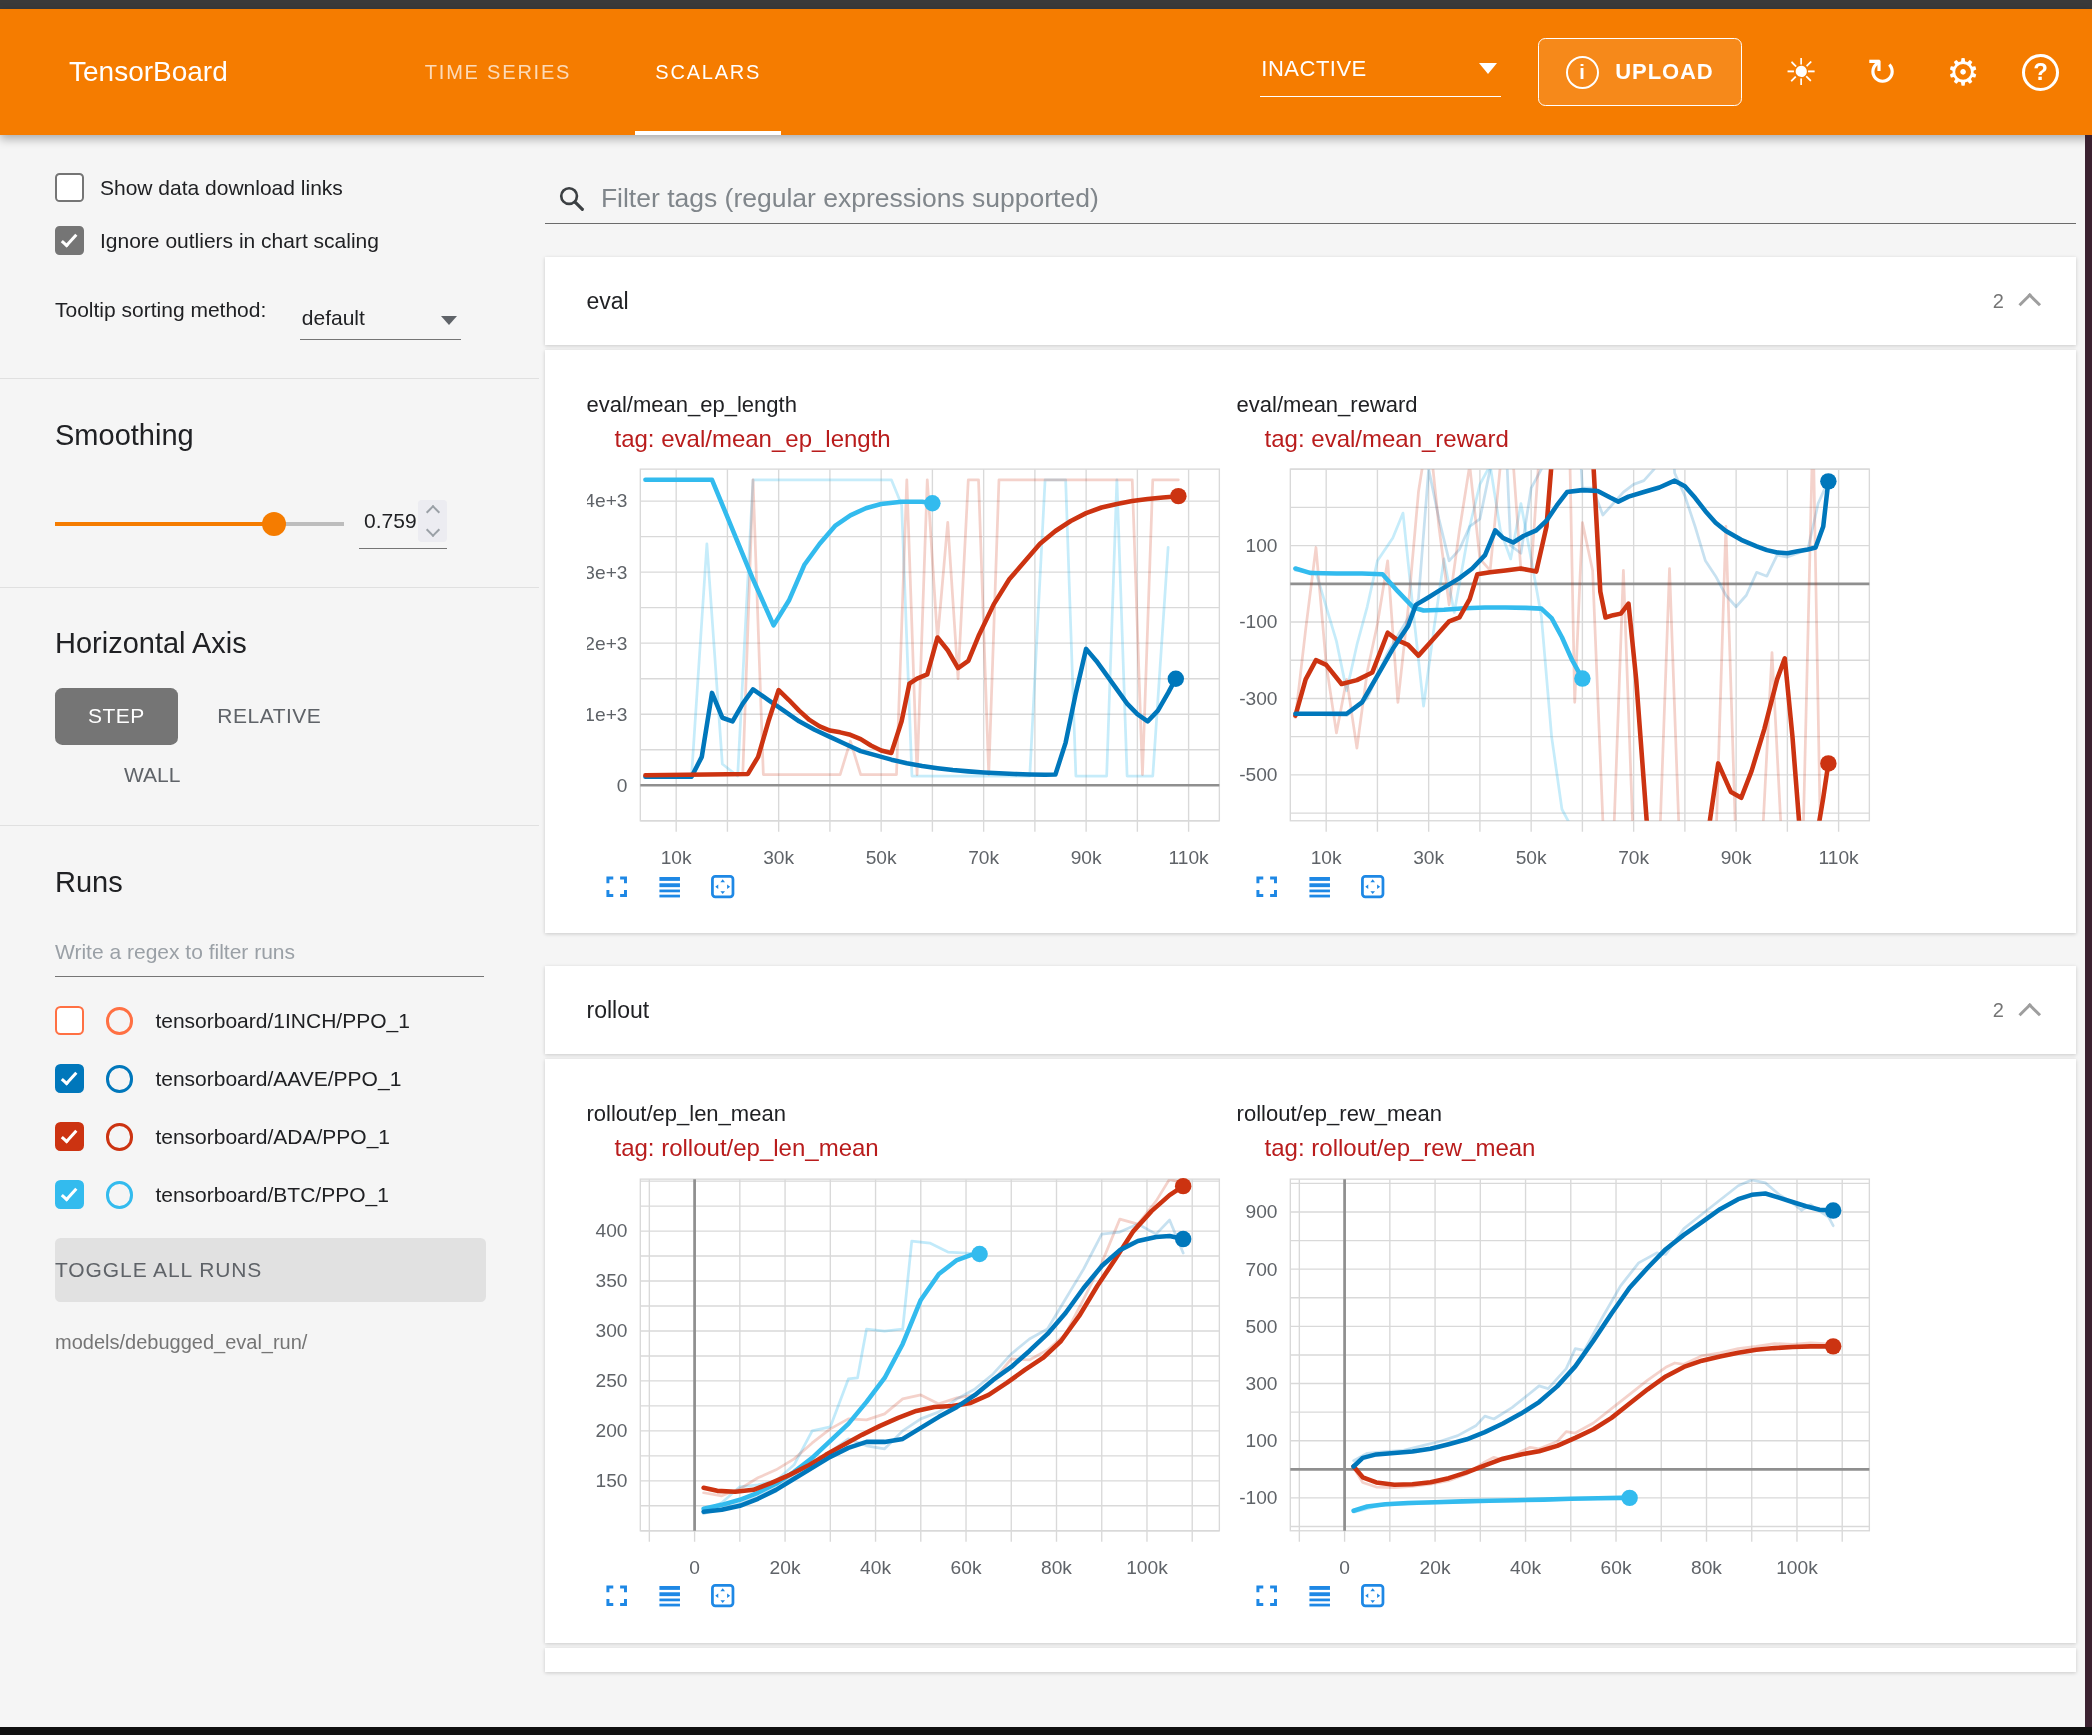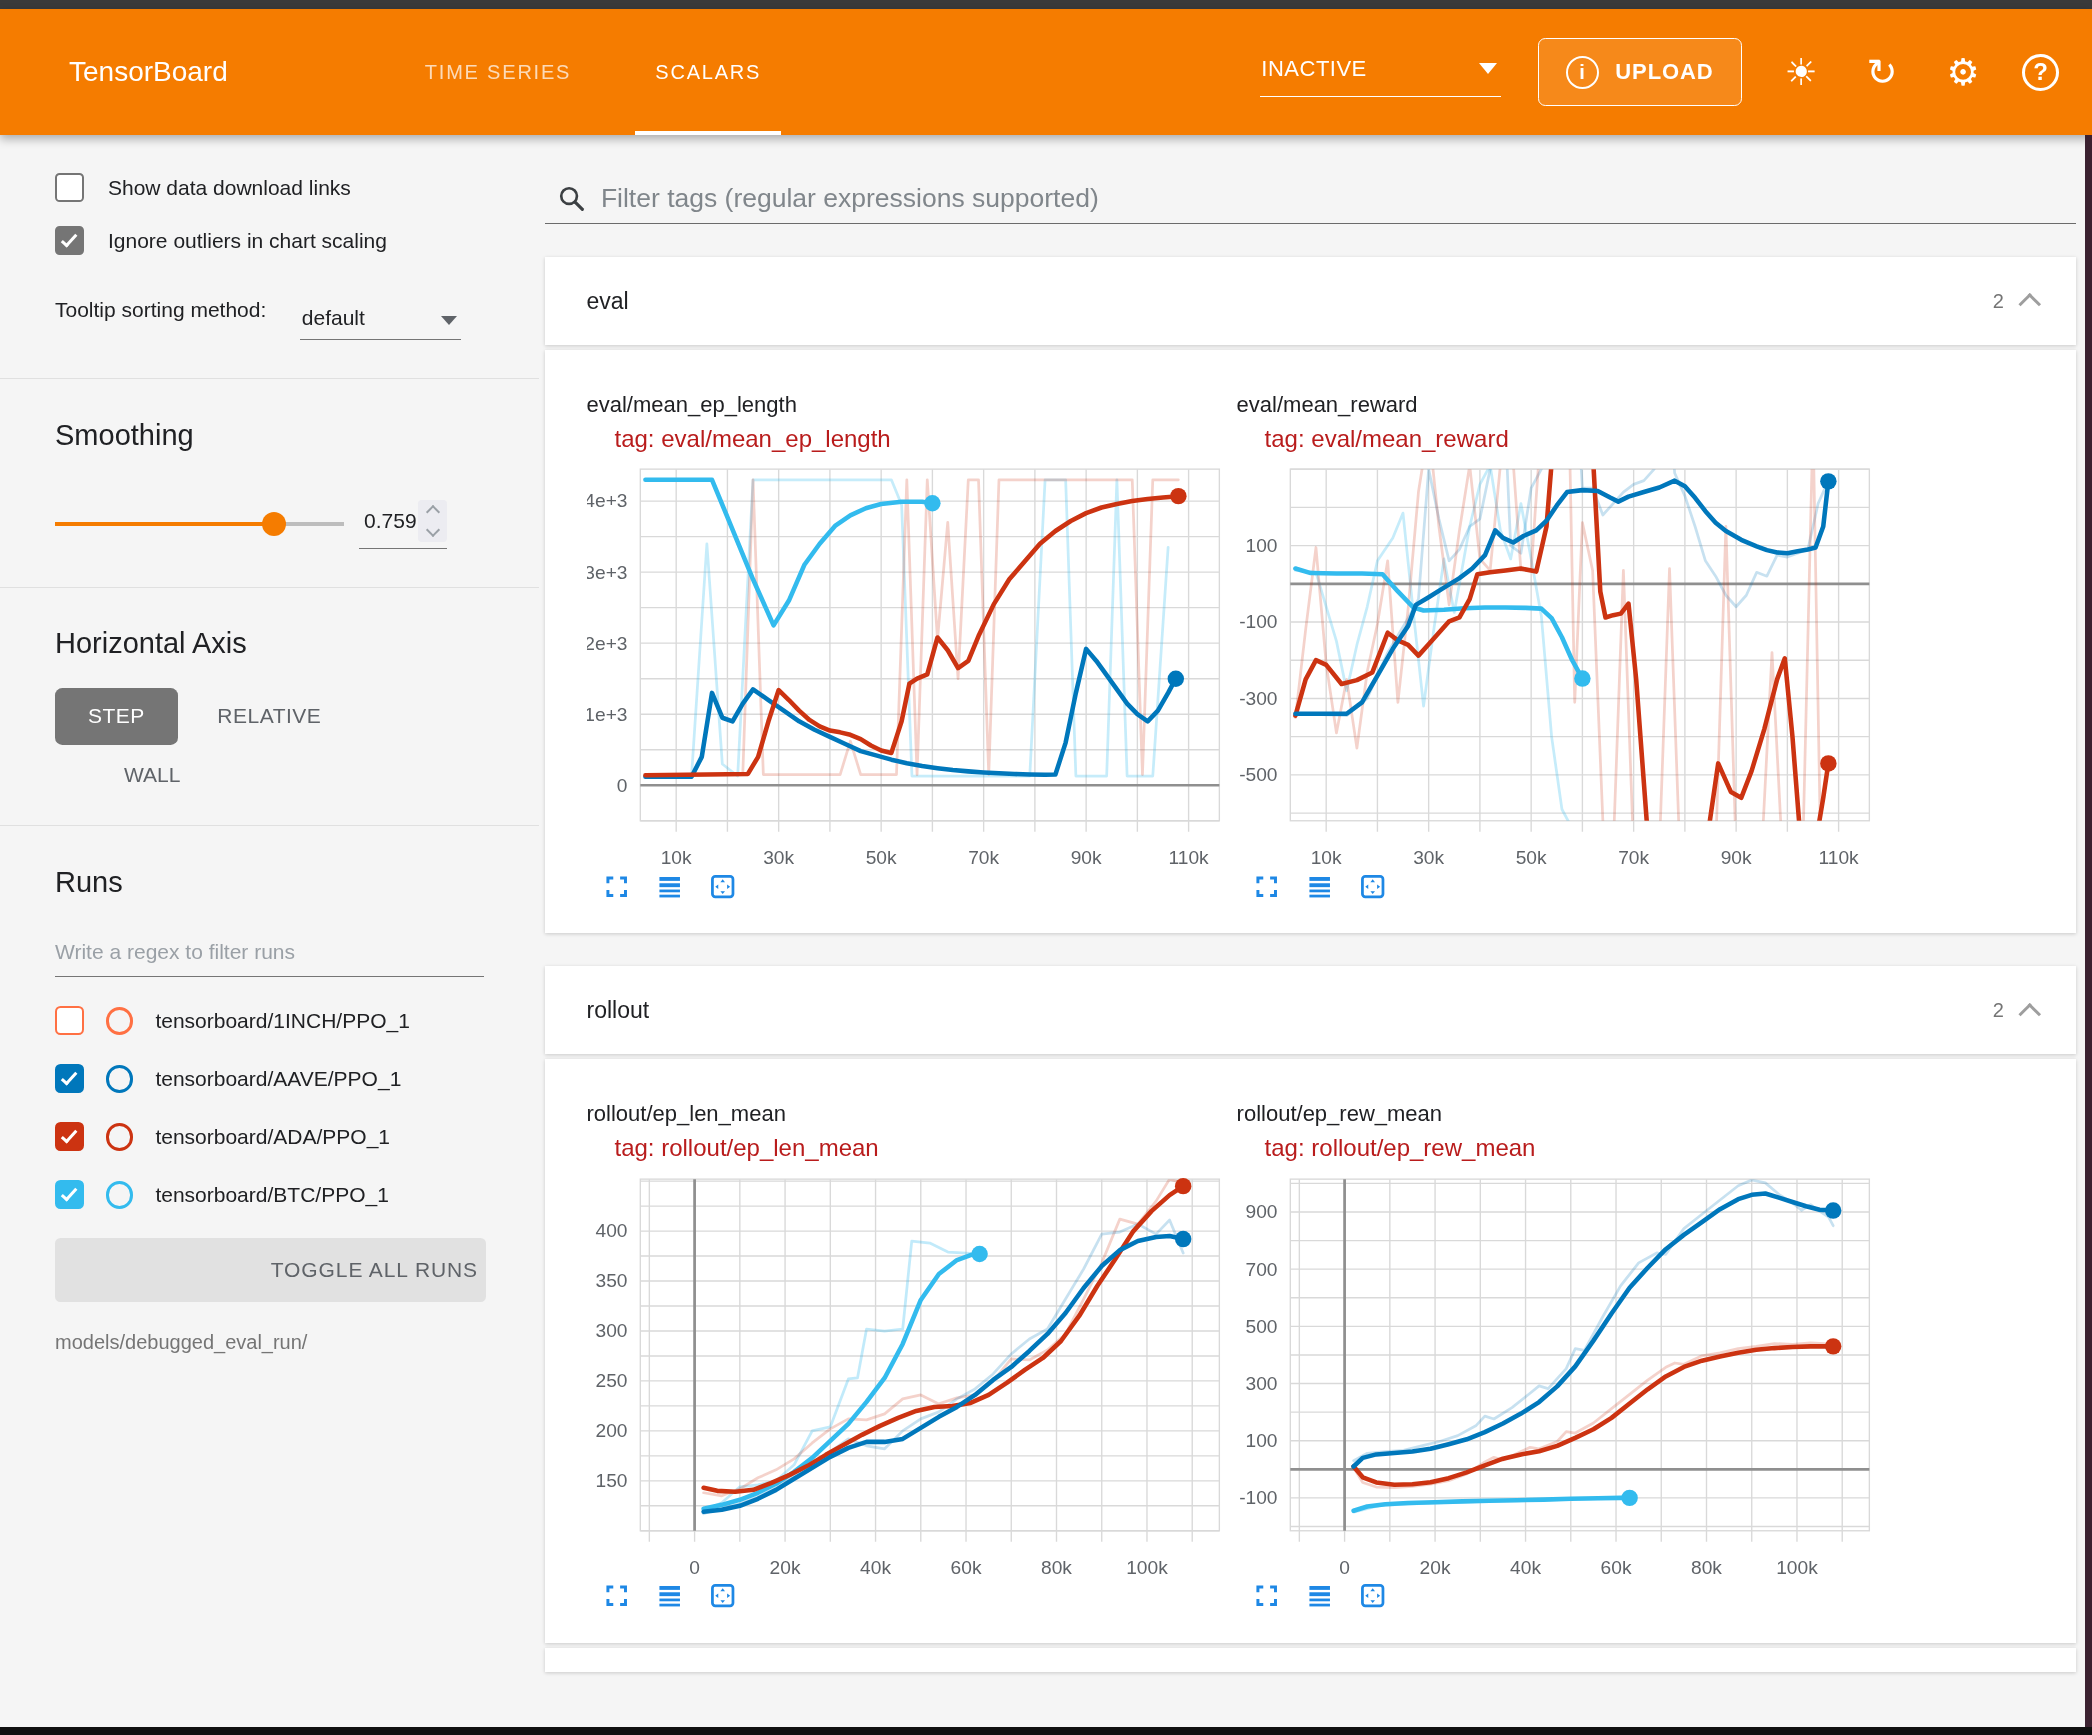--- a/index.html
+++ b/index.html
@@ -31,21 +31,21 @@
   .hdr-icon { color:#fff; font-size:37px; width:44px; text-align:center; cursor:pointer; line-height:1; }
   .help-circle { width:37px; height:37px; border:3.7px solid #fff; border-radius:50%; color:#fff;
     display:flex; align-items:center; justify-content:center; font-size:24px; font-weight:700; cursor:pointer; }
 
   
   .body-row { display:flex; height:1592px; }
   .sidebar { flex:none; width:539px; padding:38px 51px 0 55px; font-size:21px; }
   .main { flex:1; padding:29px 16.4px 0 5.5px; overflow:hidden; }
 
   
-  .check-row { display:flex; align-items:center; gap:24px; margin-bottom:24px; cursor:pointer; }
+  .check-row { display:flex; align-items:center; gap:16px; margin-bottom:24px; cursor:pointer; }
   .checkbox { flex:none; width:29px; height:29px; border:2.7px solid #757575; border-radius:4.6px; background:#fff;
     display:flex; align-items:center; justify-content:center; }
   .checkbox.checked { background:#757575; }
   .checkmark { width:15.5px; height:8.2px; border-left:3.7px solid #fff; border-bottom:3.7px solid #fff;
     transform:rotate(-48deg) translate(0.9px,-1.8px); }
   .tooltip-row { display:flex; margin-top:40px; }
   .tooltip-label { width:245px; line-height:1.4; }
   .inline-select { width:161px; display:flex; align-items:flex-end; justify-content:space-between;
     border-bottom:1.8px solid #757575; padding:5.5px 3.7px 9.1px 1.8px; align-self:flex-start; margin-top:5.5px; cursor:pointer; }
   .caret-down-gray { width:0; height:0; border-left:8.2px solid transparent; border-right:8.2px solid transparent;
@@ -73,21 +73,21 @@
     border-bottom:1.8px solid #757575; padding:3.7px 0 12.8px; }
   .regex-input::placeholder { color:#9aa0a6; }
   .run-row { display:flex; align-items:center; gap:22px; margin-top:29px; cursor:pointer; }
   .run-check { flex:none; width:29px; height:29px; border:2.7px solid var(--run-color,#999); border-radius:5.5px;
     display:flex; align-items:center; justify-content:center; background:#fff; }
   .run-check.checked { background:var(--run-color); border-color:var(--run-color); }
   .run-radio { flex:none; width:27.4px; height:27.4px; border-radius:50%; border:3.7px solid var(--run-color,#999); }
   .run-label { font-size:21px; white-space:nowrap; }
   .toggle-all-btn { margin-top:29px; width:431px; background:#e1e1e1; border:none; border-radius:5.5px;
     font-family:"Liberation Sans",sans-serif; font-size:21px; color:#5f6368; letter-spacing:0.9px;
-    padding:20px 8px; text-align:right; cursor:pointer; }
+    padding:20px 0; text-align:left; cursor:pointer; }
   .base-path { margin-top:29px; color:#757575; font-size:20px; }
 
   
   .filter-row { display:flex; align-items:center; gap:14.6px; padding:9.1px 5.5px 0 12.8px;
     border-bottom:1.8px solid #6b6b6b; height:60px; }
   .filter-input { flex:1; border:none; outline:none; background:transparent;
     font-family:"Liberation Sans",sans-serif; font-size:26.5px; color:#202124; }
   .filter-input::placeholder { color:#80868b; }
   .section-header { margin-top:33px; background:#fff; height:88px; display:flex; align-items:center;
     padding:0 38px 0 42px; box-shadow:0 0.9px 3.7px rgba(0,0,0,0.18); cursor:pointer; }

